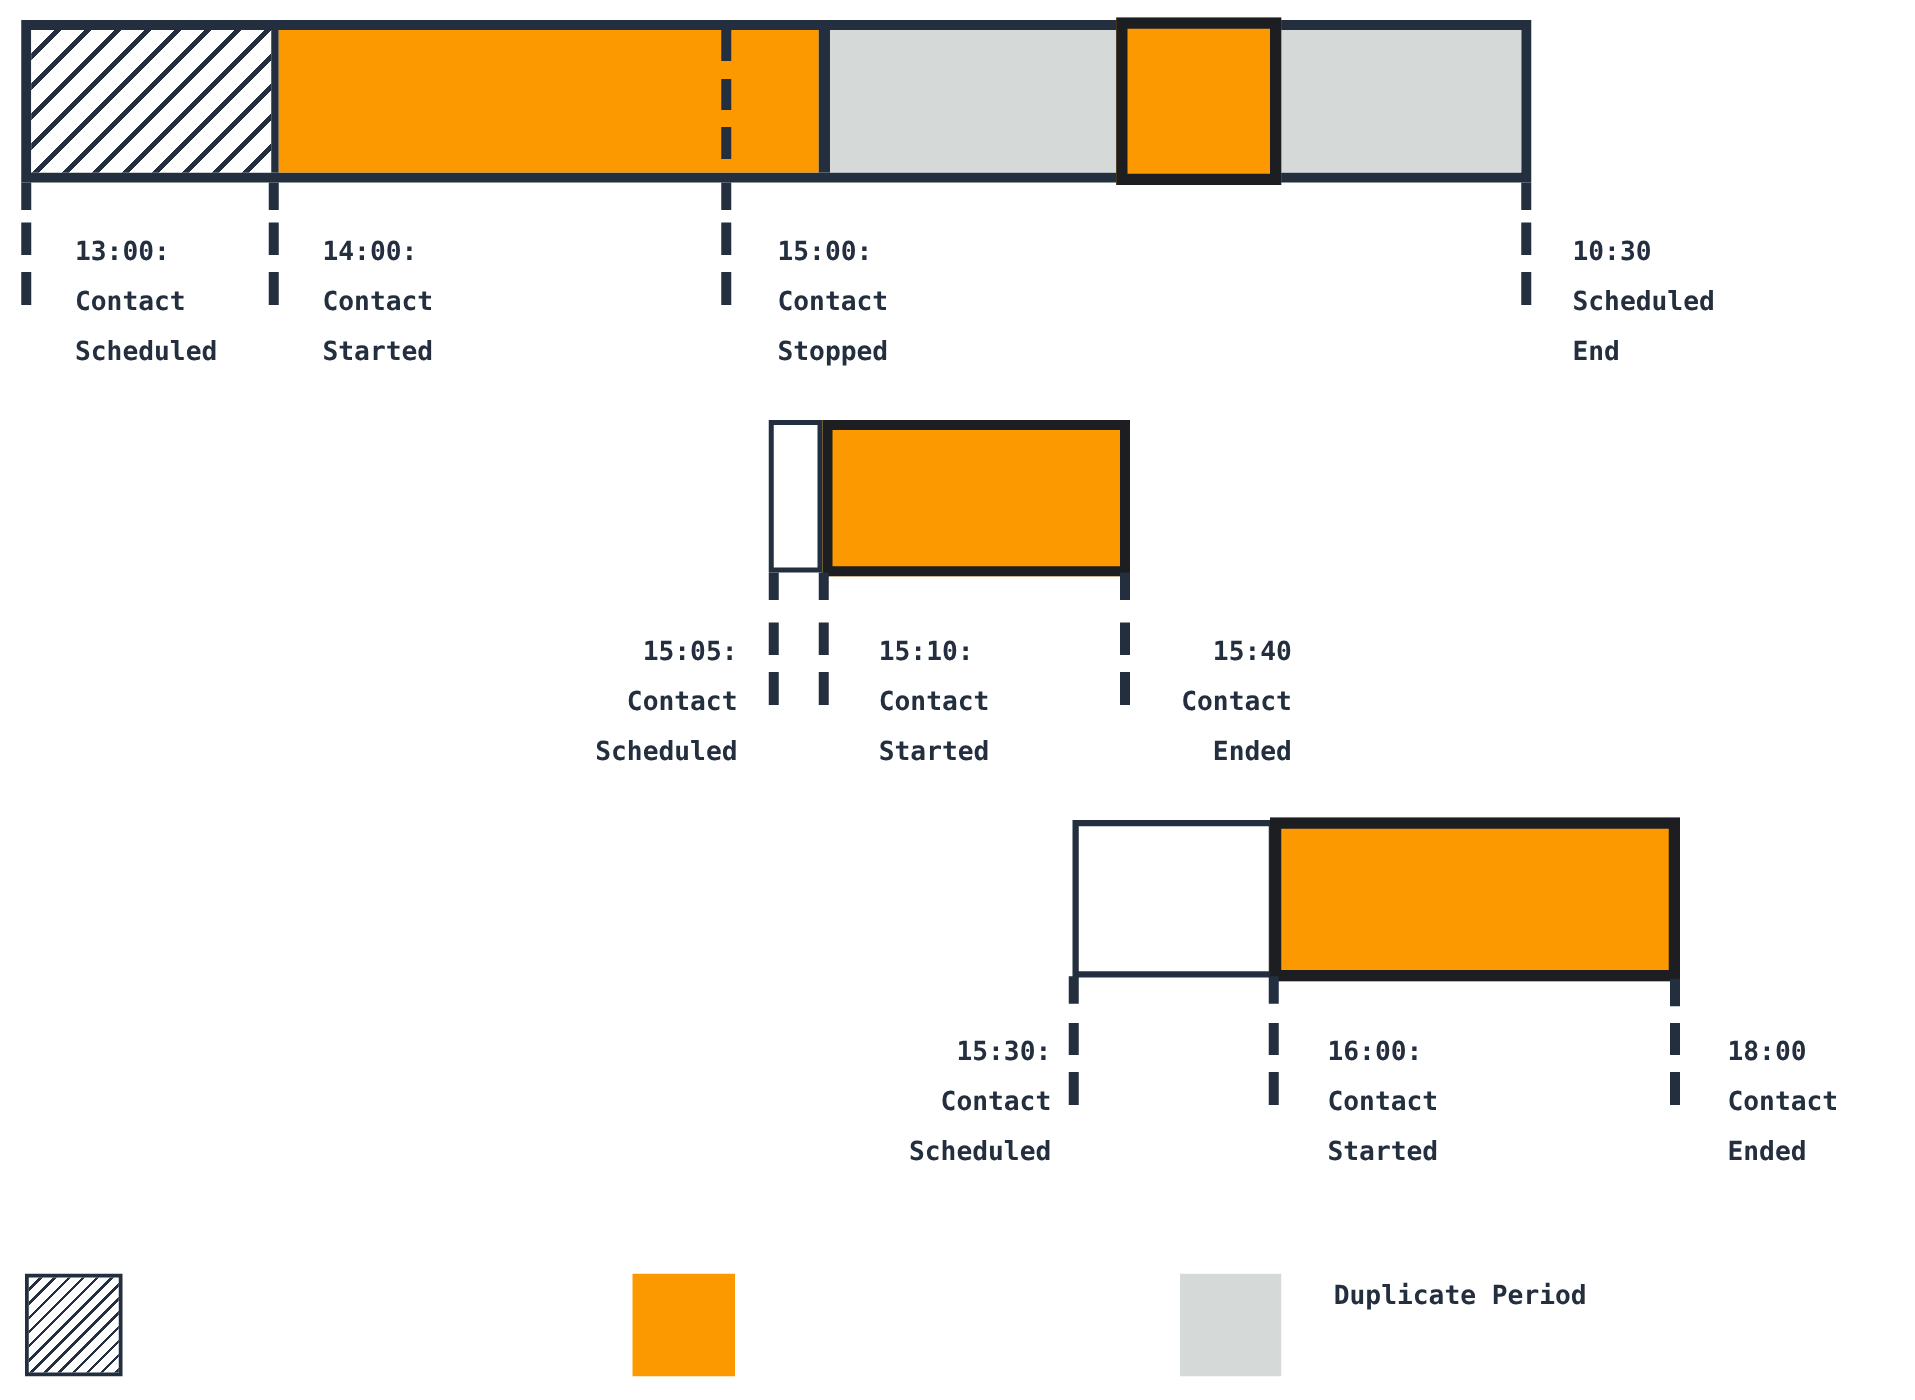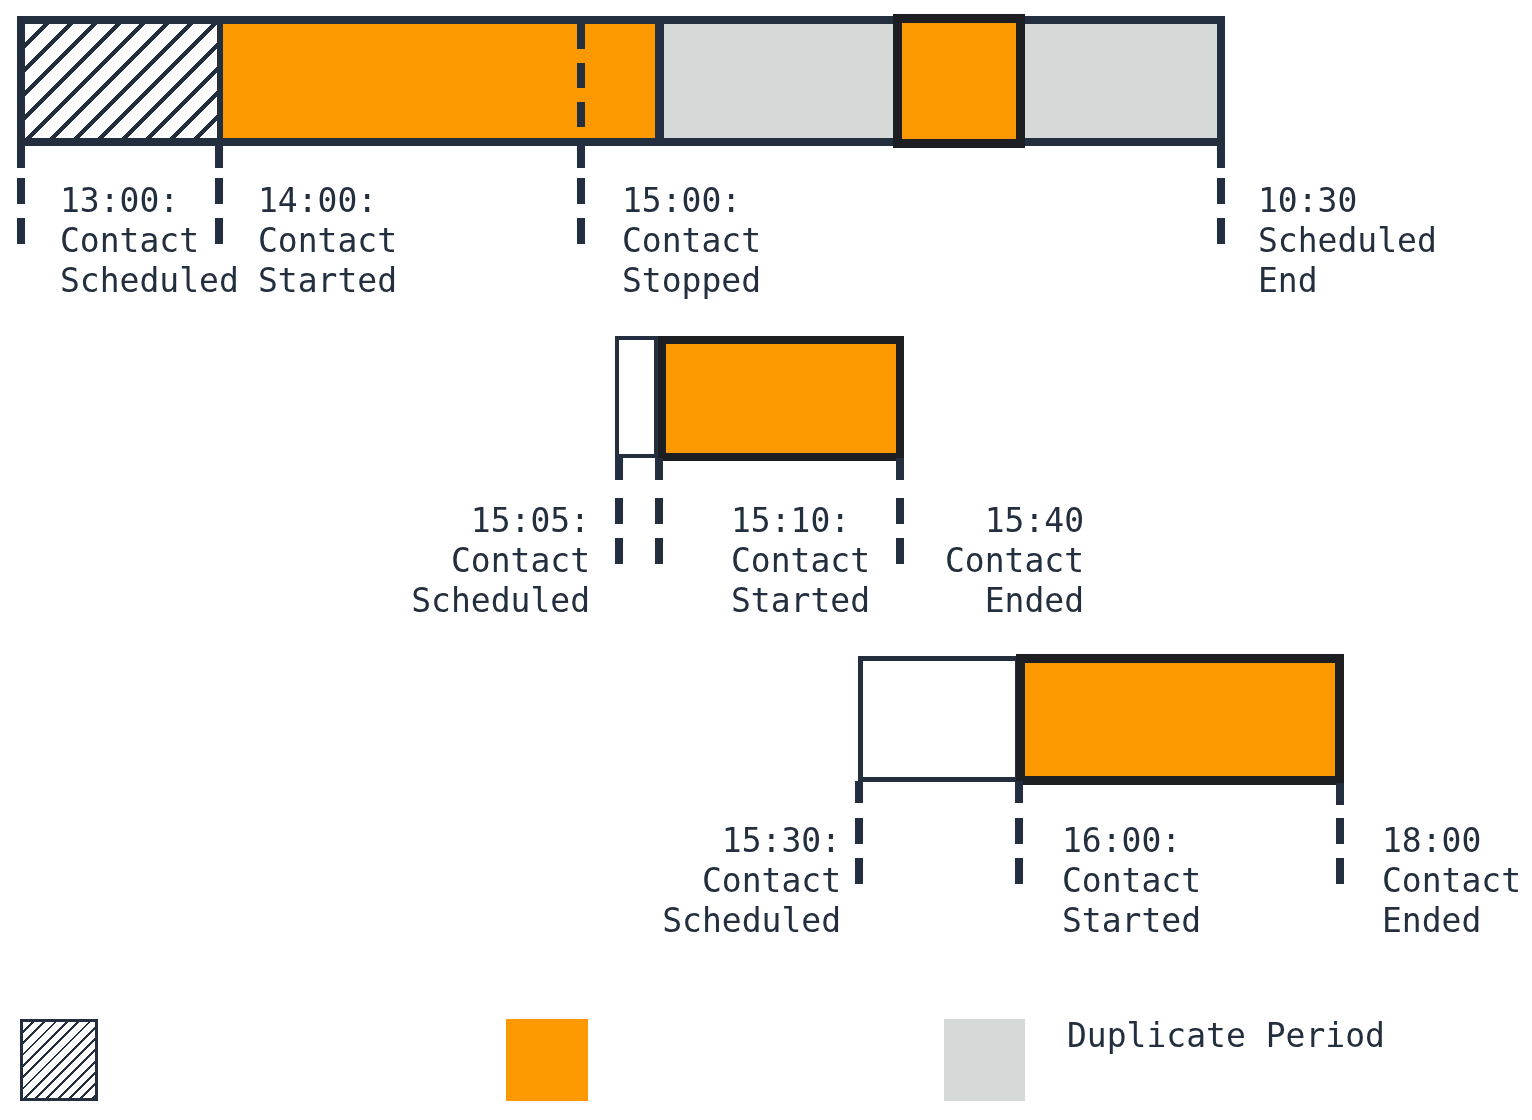--- a/index.html
+++ b/index.html
@@ -36,21 +36,21 @@
     position:absolute;box-sizing:border-box;background:#ffffff;
   }
   
   .tick{position:absolute;width:8px;height:22px;background:#232f3e;}
   .dtick{
     position:absolute;width:8px;height:66px;
     background:repeating-linear-gradient(180deg,#232f3e 0 26px,transparent 26px 40px);
   }
   
   .lbl{
-    position:absolute;font-weight:400;font-size:33px;line-height:40px;
+    position:absolute;font-weight:700;font-size:21px;line-height:40px;
     color:#232f3e;white-space:pre;
   }
   .lbl.right{text-align:right;}
   
   .swatch{position:absolute;box-sizing:border-box;}
 </style>
 </head>
 <body>
 
 <div class="canvas">
@@ -94,21 +94,21 @@
   <div class="tick" style="left:615px;top:458px;"></div>
   <div class="tick" style="left:655px;top:458px;"></div>
   <div class="tick" style="left:896px;top:458px;"></div>
   <div class="dtick" style="left:615px;top:498px;"></div>
   <div class="dtick" style="left:655px;top:498px;"></div>
   <div class="dtick" style="left:896px;top:498px;"></div>
 
   <div class="lbl right" style="right:942px;top:501px;">15:05:
 Contact
 Scheduled</div>
-  <div class="lbl" style="left:703px;top:501px;margin-left:28px;">15:10:
+  <div class="lbl" style="left:703px;top:501px;">15:10:
 Contact
 Started</div>
   <div class="lbl" style="left:945px;top:501px;text-align:right;">15:40
 Contact
 Ended</div>
 
   <div class="sched-box hatch" style="left:858px;top:656px;width:162px;height:126px;border:5px solid #232f3e;"></div>
   <div class="metered-box" style="left:1016px;top:654px;width:328px;height:131px;"></div>
 
   <div class="tick" style="left:855px;top:781px;"></div>

